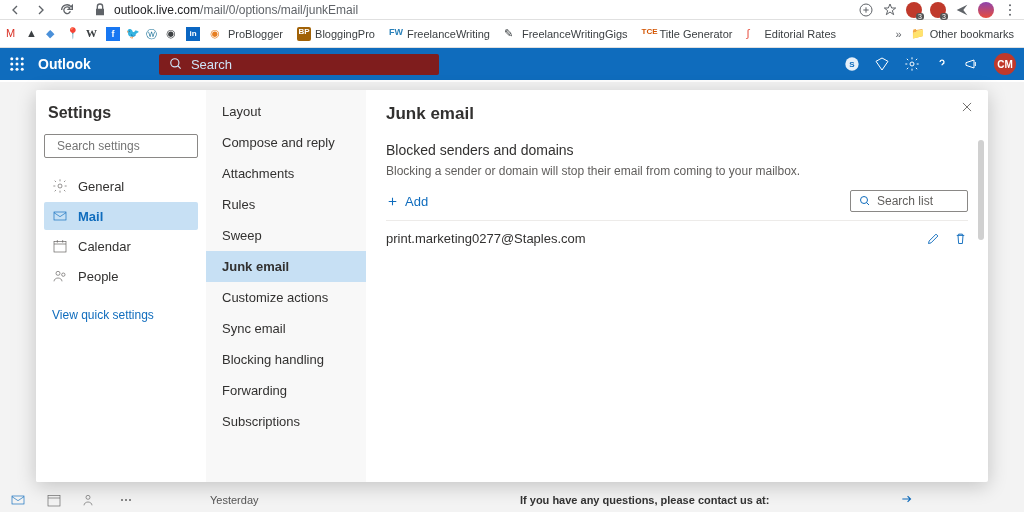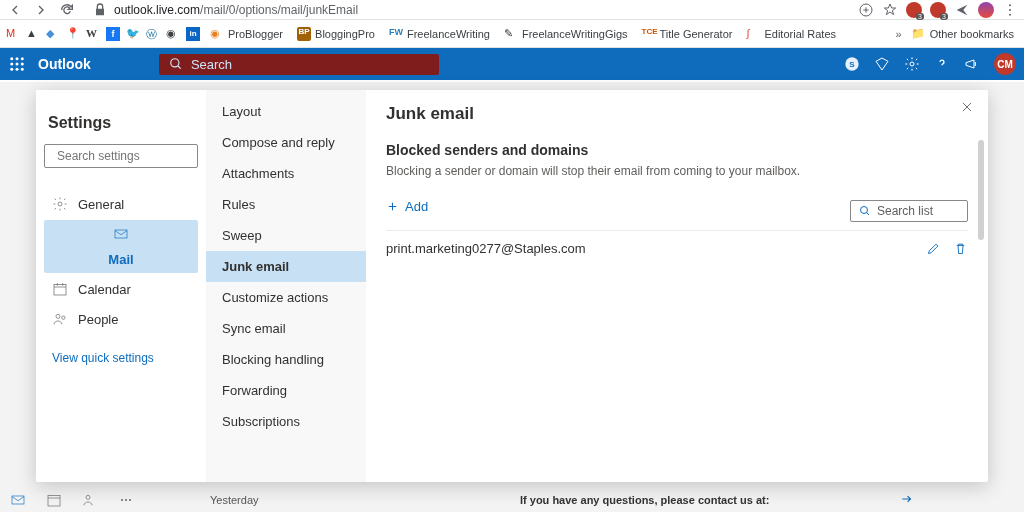--- a/index.html
+++ b/index.html
@@ -38,44 +38,44 @@
 .bottom-icons { position: absolute; bottom: 2px; left: 10px; display: flex; gap: 20px; }
 .bi { width: 16px; height: 16px; color: #0f6cbd; }
 .yesterday { position: absolute; bottom: 6px; left: 210px; font-size: 11px; color: #555; }
 .contact-us { position: absolute; bottom: 6px; left: 520px; font-size: 11px; font-weight: 600; color: #333; }
 .relief { position: absolute; bottom: 6px; right: 110px; color: #0f6cbd; font-size: 12px; }
 
 
 .modal { position: absolute; top: 90px; left: 36px; right: 36px; bottom: 30px; background: #fff; box-shadow: 0 4px 20px rgba(0,0,0,0.2); display: flex; border-radius: 2px; overflow: hidden; }
 
 
-.col-settings { width: 170px; background: #fff; padding: 24px 8px; display: flex; flex-direction: column; gap: 2px; }
+.col-settings { width: 170px; background: #fff; padding: 14px 8px; display: flex; flex-direction: column; gap: 2px; }
 .settings-title { font-size: 16px; font-weight: 600; color: #323130; margin-bottom: 10px; padding: 0 4px; }
-.settings-search { display: flex; align-items: center; border: 1px solid #8a8886; border-radius: 2px; padding: 4px 6px; gap: 6px; margin-bottom: 20px; }
+.settings-search { display: flex; align-items: center; border: 1px solid #8a8886; border-radius: 2px; padding: 4px 6px; gap: 6px; margin-bottom: 12px; }
 .settings-search input { border: none; outline: none; font-size: 12px; flex: 1; background: transparent; }
 .nav-item { display: flex; align-items: center; gap: 10px; padding: 6px 8px; font-size: 13px; color: #323130; cursor: pointer; border-radius: 2px; }
-.nav-item.active { background: #c7e0f4; color: #0f6cbd; font-weight: 600; flex-direction: column; }
+.nav-item.active { background: #c7e0f4; color: #0f6cbd; font-weight: 600; }
 .nav-icon { width: 16px; height: 16px; color: #605e5c; }
 .nav-item.active .nav-icon { color: #0f6cbd; }
 .quick-link { color: #0f6cbd; font-size: 12px; padding: 8px 8px; cursor: pointer; margin-top: 8px; }
 
 
 .col-sub { width: 160px; background: #f8f8f8; padding: 6px 0; display: flex; flex-direction: column; }
 .sub-item { padding: 8px 16px; font-size: 13px; color: #323130; cursor: pointer; }
 .sub-item.active { background: #c7e0f4; font-weight: 600; }
 
 
 .col-main { flex: 1; position: relative; padding: 14px 20px 14px 20px; overflow-y: auto; }
 .close-btn { position: absolute; top: 10px; right: 14px; color: #605e5c; cursor: pointer; font-size: 16px; }
 .panel-title { font-size: 17px; font-weight: 600; color: #323130; margin-bottom: 18px; }
-.section-title { font-size: 14px; font-weight: 700; color: #323130; margin-bottom: 6px; }
+.section-title { font-size: 14px; font-weight: 400; color: #323130; margin-bottom: 6px; }
 .section-desc { font-size: 12px; color: #605e5c; margin-bottom: 12px; }
 .row-actions { display: flex; align-items: center; justify-content: space-between; margin-bottom: 8px; }
 .add-link { color: #0f6cbd; font-size: 13px; display: flex; gap: 6px; align-items: center; cursor: pointer; }
-.search-list { display: flex; align-items: center; border: 1px solid #8a8886; border-radius: 2px; padding: 3px 8px; gap: 6px; font-size: 12px; color: #605e5c; width: 118px; margin-top: 10px; }
+.search-list { display: flex; align-items: center; border: 1px solid #8a8886; border-radius: 2px; padding: 3px 8px; gap: 6px; font-size: 12px; color: #605e5c; width: 118px; }
 .list-entry { display: flex; align-items: center; justify-content: space-between; padding: 10px 0; border-top: 1px solid #edebe9; font-size: 13px; color: #323130; }
 .entry-actions { display: flex; gap: 12px; }
 .entry-icon { width: 15px; height: 15px; color: #0f6cbd; cursor: pointer; }
 .safe-section { margin-top: 120px; border-top: 1px solid #e5e5e5; padding-top: 14px; }
 .scrollbartrack { position: absolute; right: 4px; top: 50px; width: 6px; height: 100px; background: #d0d0d0; border-radius: 3px; }
 </style>
 </head>
 <body>
 
 <div class="browser-bar">

